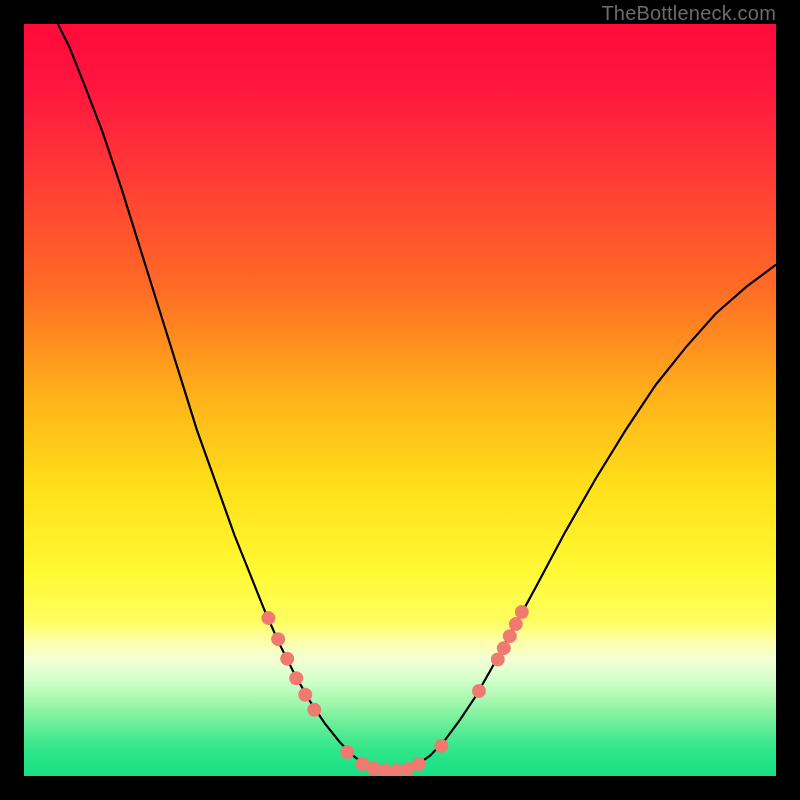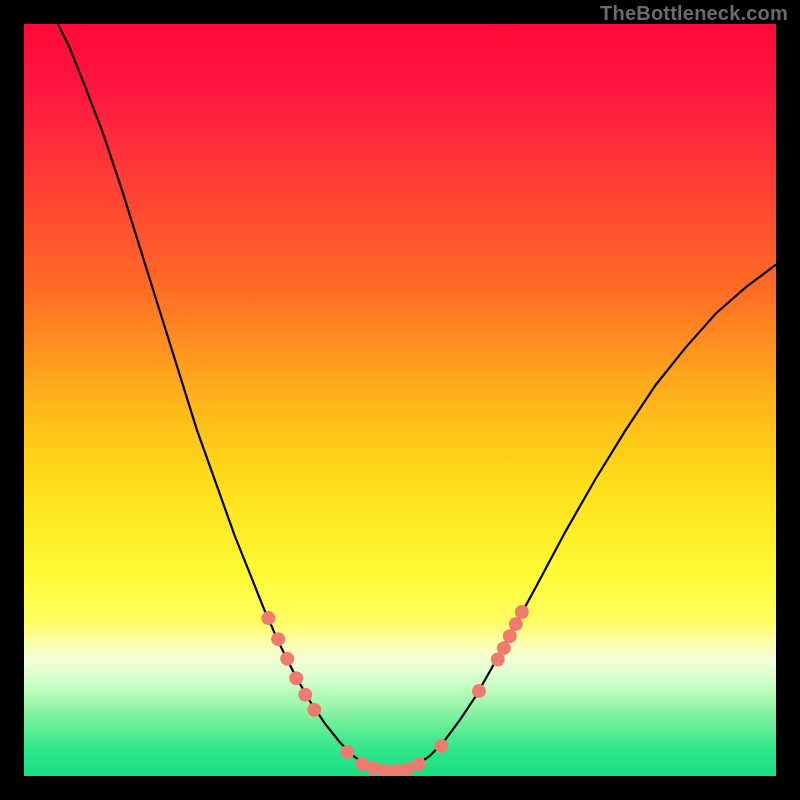--- a/index.html
+++ b/index.html
@@ -29,25 +29,25 @@
   .overlay-svg {
     position: absolute;
     left: 0;
     top: 0;
     width: 752px;
     height: 752px;
   }
   .watermark {
     position: absolute;
     top: 2px;
-    right: 12px;
+    right: 24px;
     color: #6b6b6b;
     font-size: 20px;
     letter-spacing: 0.2px;
-    font-weight: 700;
+    font-weight: 400;
   }
 </style>
 </head>
 <body>
 
 <div class="watermark">TheBottleneck.com</div>
 
 <div class="frame">
 
   <svg class="plot-bg" viewBox="0 0 752 752" preserveAspectRatio="none">

